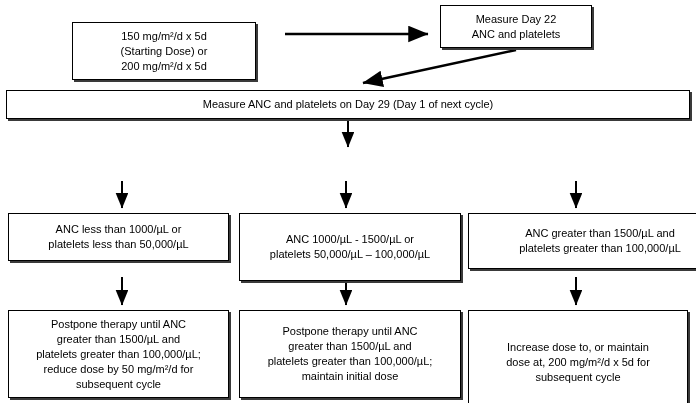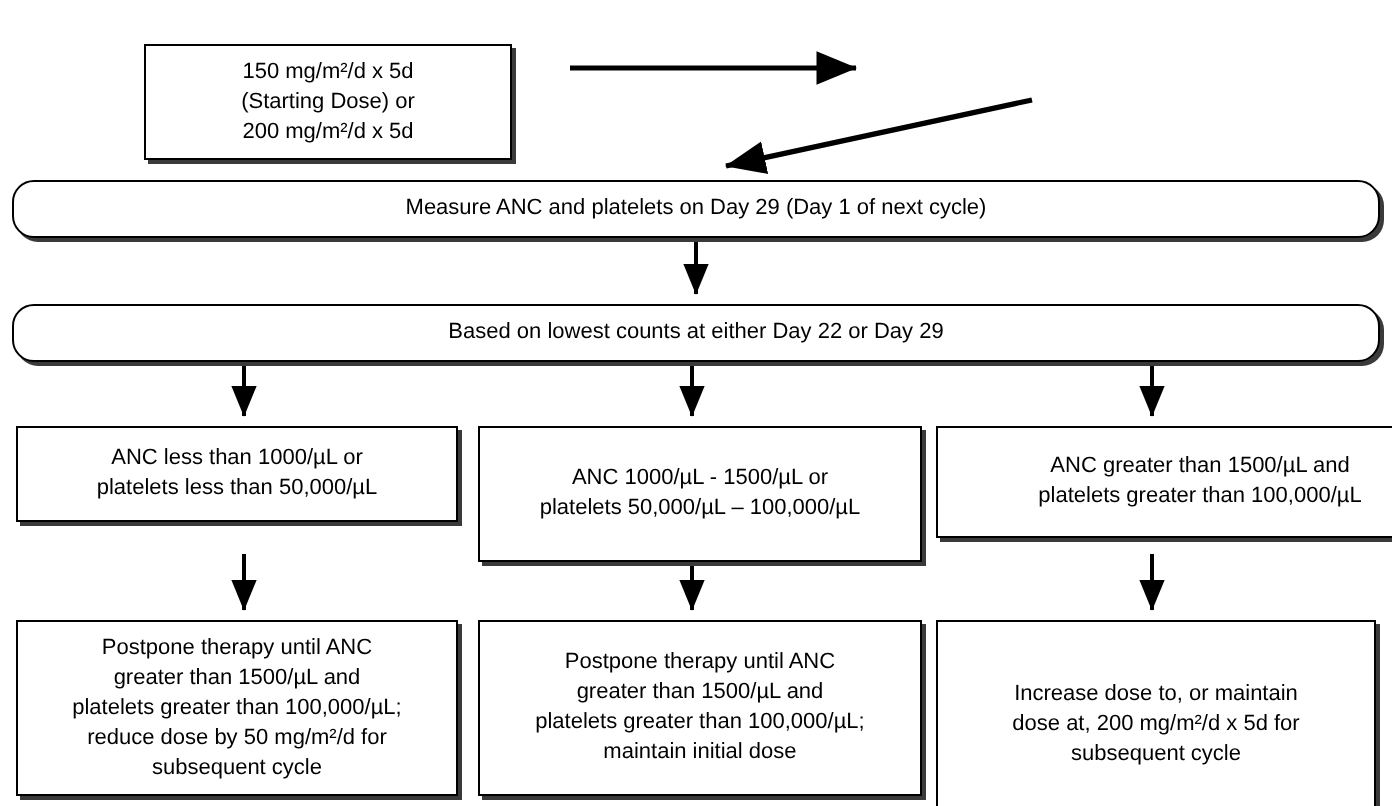--- a/index.html
+++ b/index.html
@@ -29,21 +29,20 @@
     line-height: 15px;
     box-shadow: 2px 2px 0 0 #3a3a3a;
   }
   .node .txt {
     display: block;
     padding: 0 6px;
     white-space: pre-line;
   }
   .wide-node {
     font-size: 11px;
-    border-radius: 11px;
   }
   svg.links {
     position: absolute;
     left: 0;
     top: 0;
     width: 696px;
     height: 403px;
     pointer-events: none;
   }
   .conn {
@@ -83,28 +82,29 @@
     <line class="conn" x1="346" y1="277" x2="346" y2="305" marker-end="url(#ah)"></line>
     <line class="conn" x1="576" y1="277" x2="576" y2="305" marker-end="url(#ah)"></line>
   </svg>
 
   <div class="node" style="left:72px; top:22px; width:184px; height:58px;">
     <span class="txt">150 mg/m²/d x 5d
 (Starting Dose) or
 200 mg/m²/d x 5d</span>
   </div>
 
+  <div class="node" style="left:440px; top:5px; width:152px; height:43px;">
+    <span class="txt">Measure Day 22
+ANC and platelets</span>
+  </div>
 
   <div class="node wide-node" style="left:6px; top:90px; width:684px; height:29px;">
     <span class="txt">Measure ANC and platelets on Day 29 (Day 1 of next cycle)</span>
   </div>
 
-  <div class="node wide-node" style="left:6px; top:152px; width:684px; height:29px;">
-    <span class="txt">Based on lowest counts at either Day 22 or Day 29</span>
-  </div>
 
   <div class="node" style="left:8px; top:213px; width:221px; height:48px;">
     <span class="txt">ANC less than 1000/µL or
 platelets less than 50,000/µL</span>
   </div>
 
   <div class="node" style="left:239px; top:213px; width:222px; height:68px;">
     <span class="txt">ANC 1000/µL - 1500/µL or
 platelets 50,000/µL – 100,000/µL</span>
   </div>

